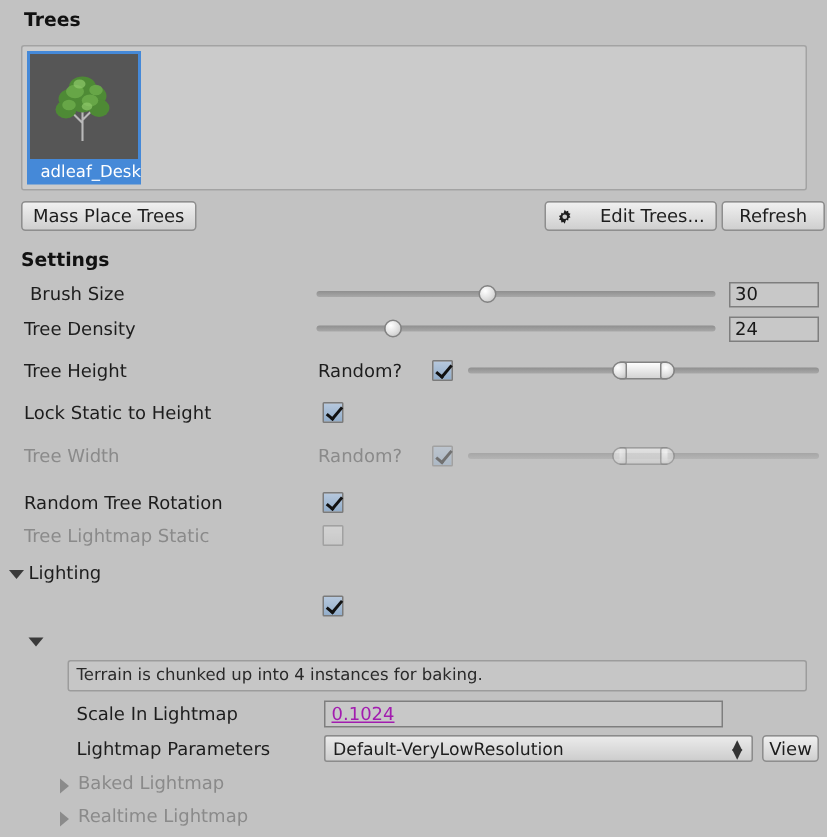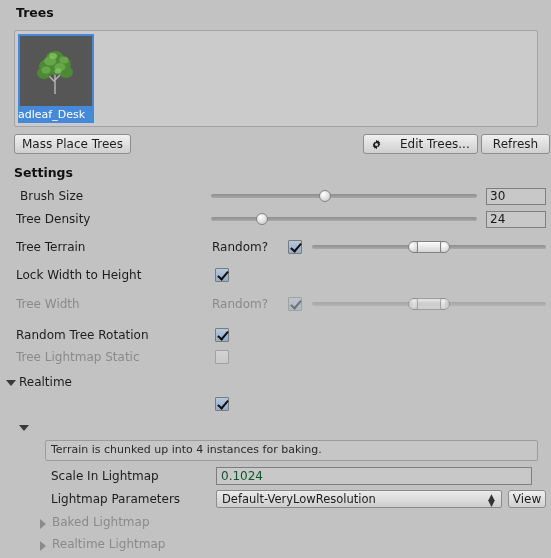--- a/index.html
+++ b/index.html
@@ -45,21 +45,21 @@
   #tree-thumb {
     width: 72px; height: 70px;
     background: #565656;
     position: relative;
     overflow: hidden;
   }
   #tree-item-label {
     position: absolute;
     left: 0; bottom: 1px;
     width: 76px;
-    text-align: left;
+    text-align: right;
     color: #ffffff;
     font-size: 11px;
     white-space: nowrap;
     overflow: hidden;
     line-height: 14px;
   }
 
   
   .btn {
     background: linear-gradient(#f0f0f0, #cfcfcf);
@@ -192,29 +192,30 @@
     color: #2a2a2a;
     line-height: 18px;
     padding-left: 5px;
     white-space: nowrap;
     overflow: hidden;
   }
 
   
   #scale-field {
     position: absolute; left: 216px; top: 467px;
-    width: 316px; height: 18px;
+    width: 266px; height: 18px;
     background: #c8c8c8;
     border: 1px solid #7e7e7e;
     font-size: 12px;
-    color: #14532d;
+    color: #a21caf;
     line-height: 16px;
     padding-left: 4px;
     white-space: nowrap;
     overflow: hidden;
+    text-decoration: underline;
   }
 
   
   #lm-params-dropdown {
     position: absolute; left: 216px; top: 490px;
     width: 286px; height: 18px;
     background: linear-gradient(#ebebeb, #cdcdcd);
     border: 1px solid #8b8b8b;
     border-radius: 2px;
     font-size: 11.5px;
@@ -295,33 +296,33 @@
 <div class="row" style="top:210px">
   <div class="lbl" style="left:16px">Tree Density</div>
   <div class="slider" style="left:211px; top:1px; width:266px">
     <div class="track"></div>
     <div class="knob" style="left:45px"></div>
   </div>
   <div class="numfield" style="left:486px; top:1px; width:60px">24</div>
 </div>
 
 <div class="row" style="top:238px">
-  <div class="lbl" style="left:16px">Tree Terrain</div>
+  <div class="lbl" style="left:16px">Tree Height</div>
   <div class="lbl" style="left:212px">Random?</div>
   <div class="cb on" style="left:288px; top:2px"></div>
   <div class="mmslider" style="left:312px; top:1px; width:234px">
     <div class="track"></div>
     <div class="span" style="left:101px; width:32px"></div>
     <div class="h left" style="left:96px"></div>
     <div class="h right" style="left:128px"></div>
   </div>
 </div>
 
 <div class="row" style="top:266px">
-  <div class="lbl" style="left:16px">Lock Width to Height</div>
+  <div class="lbl" style="left:16px">Lock Static to Height</div>
   <div class="cb on" style="left:215px; top:2px"></div>
 </div>
 
 <div class="row" style="top:295px">
   <div class="lbl dim" style="left:16px">Tree Width</div>
   <div class="lbl dim" style="left:212px">Random?</div>
   <div class="cb on dim" style="left:288px; top:2px"></div>
   <div class="mmslider dim" style="left:312px; top:1px; width:234px">
     <div class="track"></div>
     <div class="span" style="left:101px; width:32px"></div>
@@ -335,21 +336,21 @@
   <div class="cb on" style="left:215px; top:2px"></div>
 </div>
 
 <div class="row" style="top:348px">
   <div class="lbl dim" style="left:16px">Tree Lightmap Static</div>
   <div class="cb dim" style="left:215px; top:2px"></div>
 </div>
 
 <div class="row" style="top:373px">
   <div class="tri down" style="left:6px; top:7px"></div>
-  <div class="lbl" style="left:19px">Realtime</div>
+  <div class="lbl" style="left:19px">Lighting</div>
 </div>
 
 <div class="row" style="top:395px">
   <div class="cb on" style="left:215px; top:2px"></div>
 </div>
 
 <div class="row" style="top:418px">
   <div class="tri down" style="left:19px; top:7px"></div>
 </div>
 

